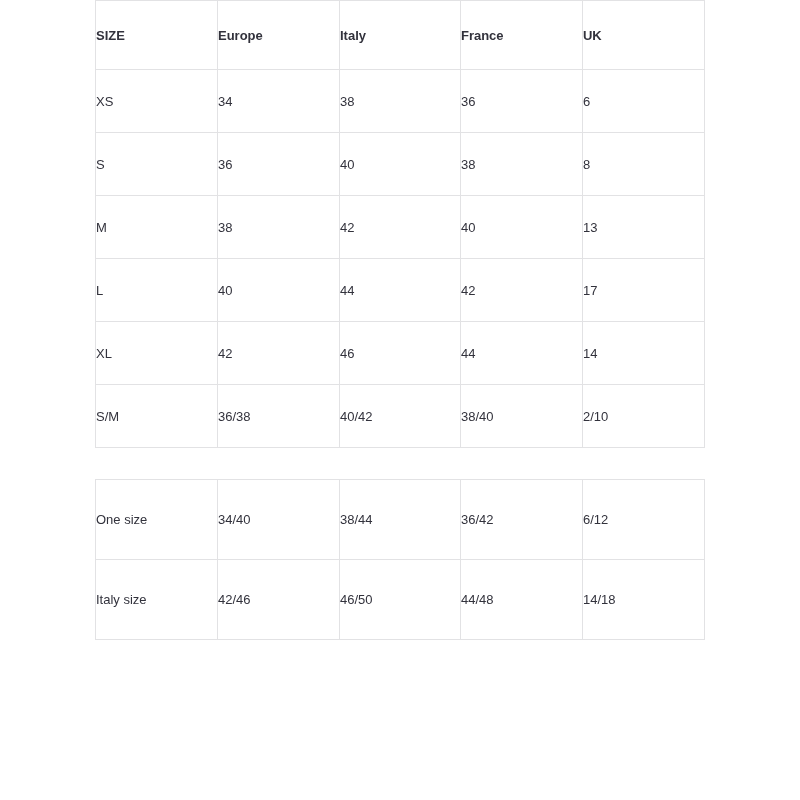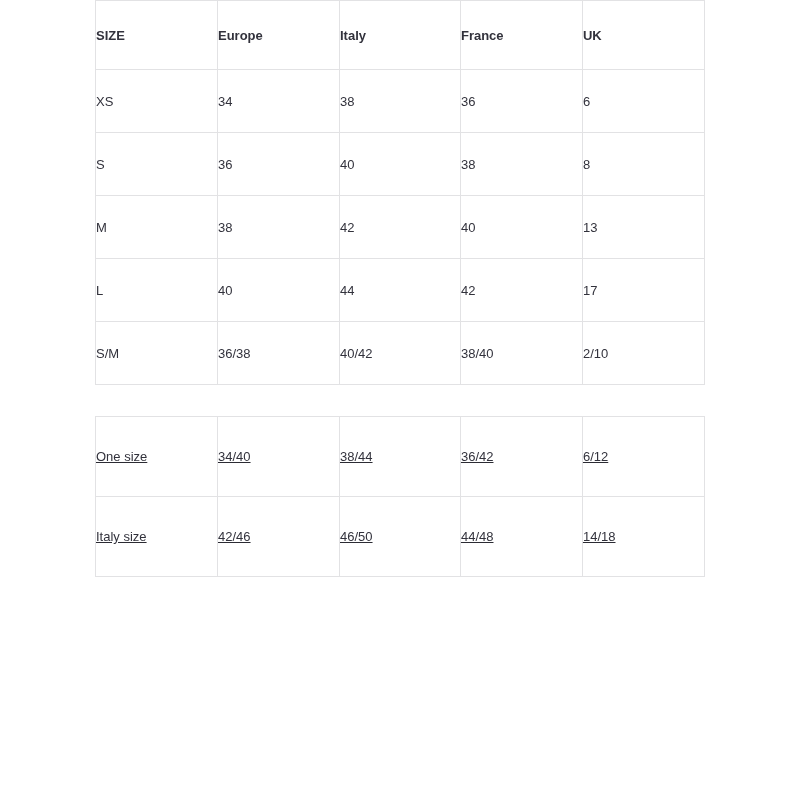--- a/index.html
+++ b/index.html
@@ -38,21 +38,21 @@
   }
   
   col.c0 { width: 117px; }
   col.c1 { width: 117px; }
   col.c2 { width: 116px; }
   col.c3 { width: 117px; }
   col.c4 { width: 117px; }
 
   .main-table tr { height: 63px; }
   .main-table tr.header-row { height: 69px; }
-  .alt-table tr { height: 80px; text-decoration: underline; }
+  .alt-table tr { height: 80px; }
 
   td.row-label, th.row-label {
     font-weight: 700;
     color: #26262e;
   }
   .spacer { height: 31px; }
 </style>
 </head>
 <body>
 
@@ -98,20 +98,27 @@
         <td>13</td>
       </tr>
       <tr>
         <td class="row-label">L</td>
         <td>40</td>
         <td>44</td>
         <td>42</td>
         <td>17</td>
       </tr>
       <tr>
+        <td class="row-label">XL</td>
+        <td>42</td>
+        <td>46</td>
+        <td>44</td>
+        <td>14</td>
+      </tr>
+      <tr>
         <td class="row-label">S/M</td>
         <td>36/38</td>
         <td>40/42</td>
         <td>38/40</td>
         <td>2/10</td>
       </tr>
     </tbody>
   </table>
 
   <div class="spacer"></div>

